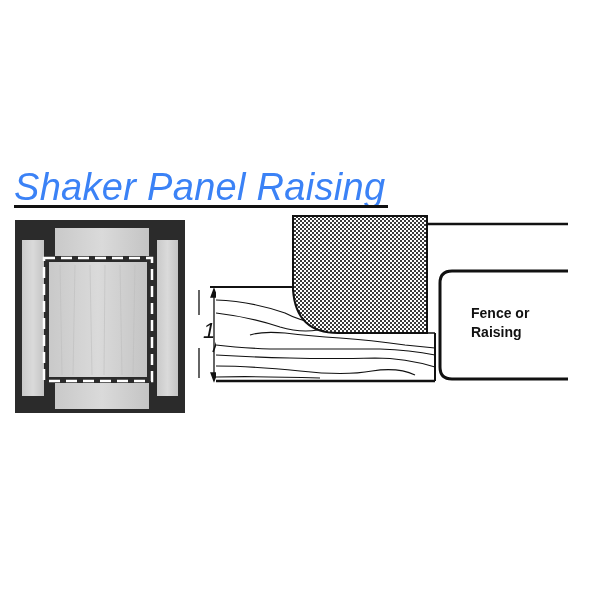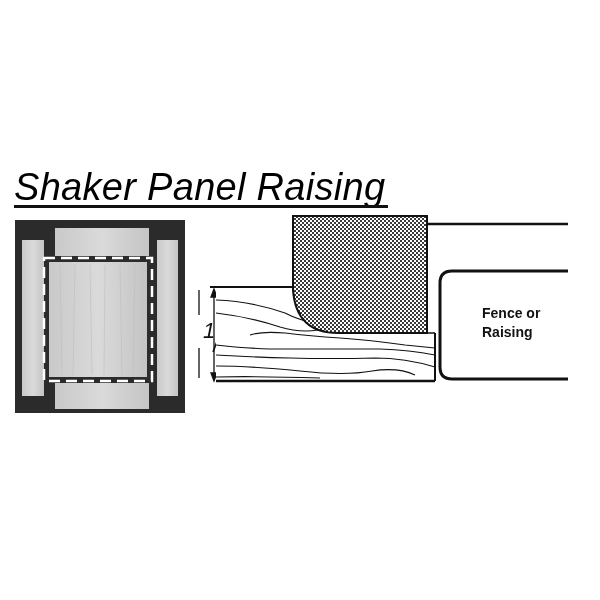--- a/index.html
+++ b/index.html
@@ -1,27 +1,27 @@
 <!DOCTYPE html>
 <html><head>
   <meta charset="utf-8">
   <style>
     html, body { margin:0; padding:0; background:#ffffff; }
     body { width:600px; height:600px; position:relative; overflow:hidden; font-family:"Liberation Sans", sans-serif; }
     .title {
       position:absolute; left:14px; top:168px;
       font-family:"Liberation Sans", sans-serif; font-style:italic;
-      font-size:38px; color:#000000; letter-spacing:0.3px; line-height:1;
+      font-size:38px; color:#3b82f6; letter-spacing:0.3px; line-height:1;
       white-space:nowrap;
     }
     .title-underline { position:absolute; left:14px; top:205px; width:374px; height:3px; background:#111; }
     svg.diagram { position:absolute; left:0; top:0; }
     .fence-label {
       position:absolute; left:471px; top:304px;
-      font-family:"Liberation Sans", sans-serif; font-weight:bold; font-size:14px; color:#111; line-height:19px;margin-left:11px;
+      font-family:"Liberation Sans", sans-serif; font-weight:bold; font-size:14px; color:#111; line-height:19px;
     }
   </style>
 </head>
 <body>
 
 <div class="title">Shaker Panel Raising</div>
 <div class="title-underline"></div>
 
 <svg class="diagram" width="600" height="600" viewBox="0 0 600 600">
   <defs>

